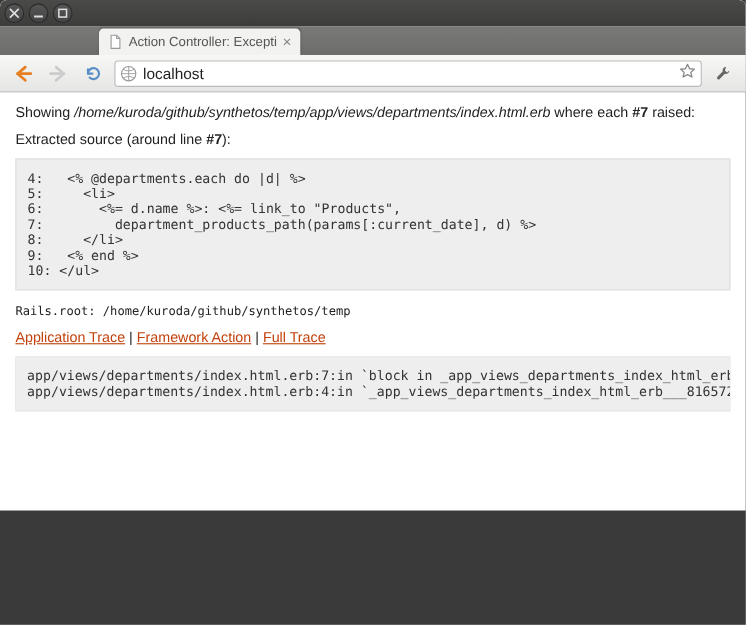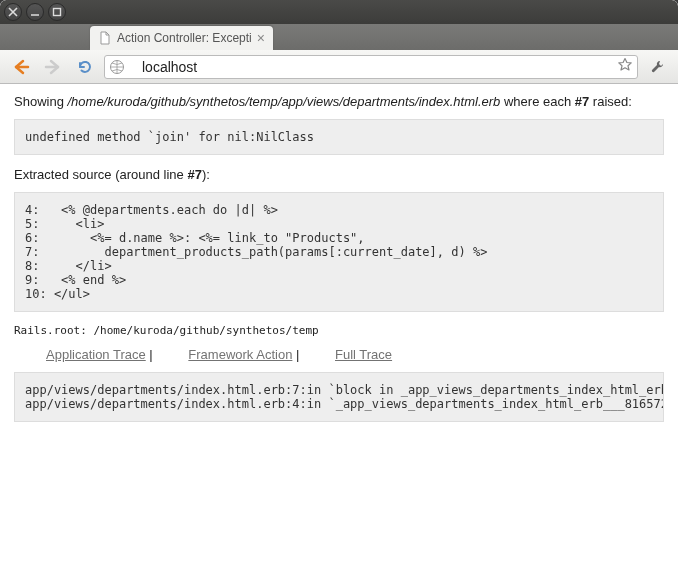--- a/index.html
+++ b/index.html
@@ -5,21 +5,21 @@
 * { margin: 0; padding: 0; box-sizing: border-box; }
 body {
   font-family: sans-serif;
   background: #3a3a3a;
   width: 678px;
   height: 568px;
   overflow: hidden;
 }
 .window {
   width: 678px;
-  height: 568px;
+  height: 464px;
   background: #fff;
   border-radius: 6px 6px 0 0;
   overflow: hidden;
   display: flex;
   flex-direction: column;
 }
 .titlebar {
   background: linear-gradient(#4a4a48, #3c3c3a);
   height: 24px;
   display: flex;
@@ -98,21 +98,20 @@
 .urlbar {
   flex: 1;
   height: 24px;
   background: #fff;
   border: 1px solid #bbb;
   border-radius: 3px;
   display: flex;
   align-items: center;
   padding: 0 4px;
   font-size: 14px;
-  gap: 12px;
 }
 .urlbar .globe {
   width: 16px;
   height: 16px;
   margin-right: 5px;
   display:flex;
   align-items:center;
   justify-content:center;
 }
 .urlbar .host { color: #222; }
@@ -152,23 +151,22 @@
 .rails-root {
   font-family: "DejaVu Sans Mono", monospace;
   font-size: 11px;
   margin: 10px 0 14px 0;
 }
 .traces {
   margin-bottom: 12px;
   font-size: 13px;
 }
 .traces a {
-  color: #737373;
+  color: #c2410c;
   text-decoration: underline;
-  margin-left: 32px;
 }
 .content::-webkit-scrollbar { width: 13px; }
 .content::-webkit-scrollbar-track { background: #eee; }
 .content::-webkit-scrollbar-thumb { background: #bbb; border-radius: 3px; border:1px solid #999;}
 </style>
 </head>
 <body>
 
 <div class="window">
 
@@ -242,21 +240,20 @@
         </svg>
     </div>
   </div>
 
   <div class="content">
 
     <p>
       <span>Showing </span><span class="path-italic">/home/kuroda/github/synthetos/temp/app/views/departments/index.html.erb</span><span> where each </span><b>#7</b><span> raised:</span>
     </p>
 
-    <div class="codebox">undefined method `join' for nil:NilClass</div>
 
     <p>
       <span>Extracted source (around line </span><b>#7</b><span>):</span>
     </p>
 
     <div class="codebox">4:   &lt;% @departments.each do |d| %&gt;
 5:     &lt;li&gt;
 6:       &lt;%= d.name %&gt;: &lt;%= link_to "Products",
 7:         department_products_path(params[:current_date], d) %&gt;
 8:     &lt;/li&gt;

